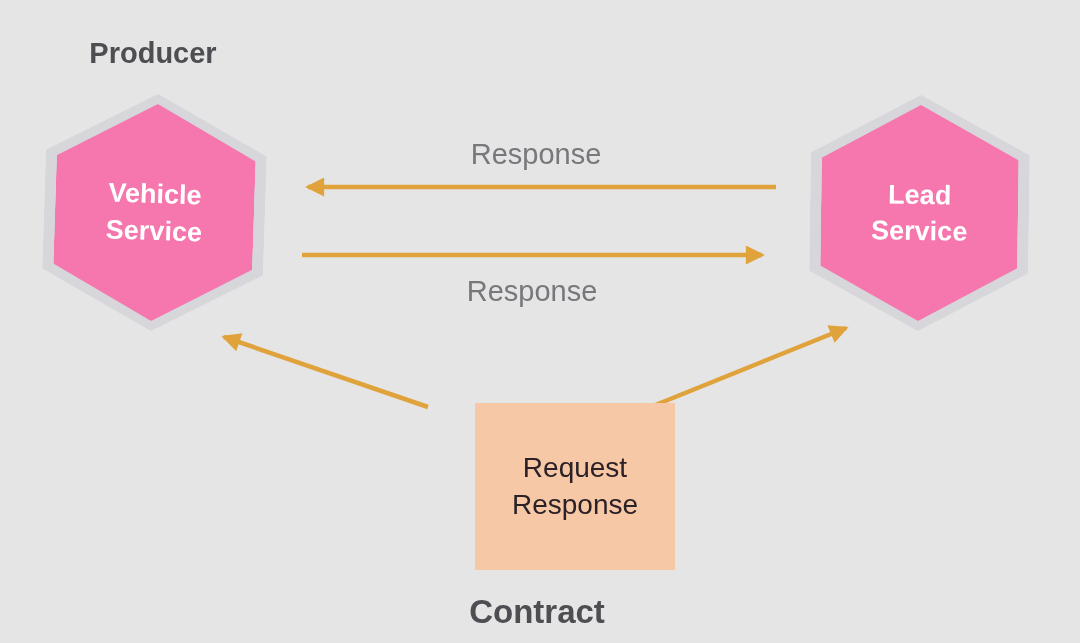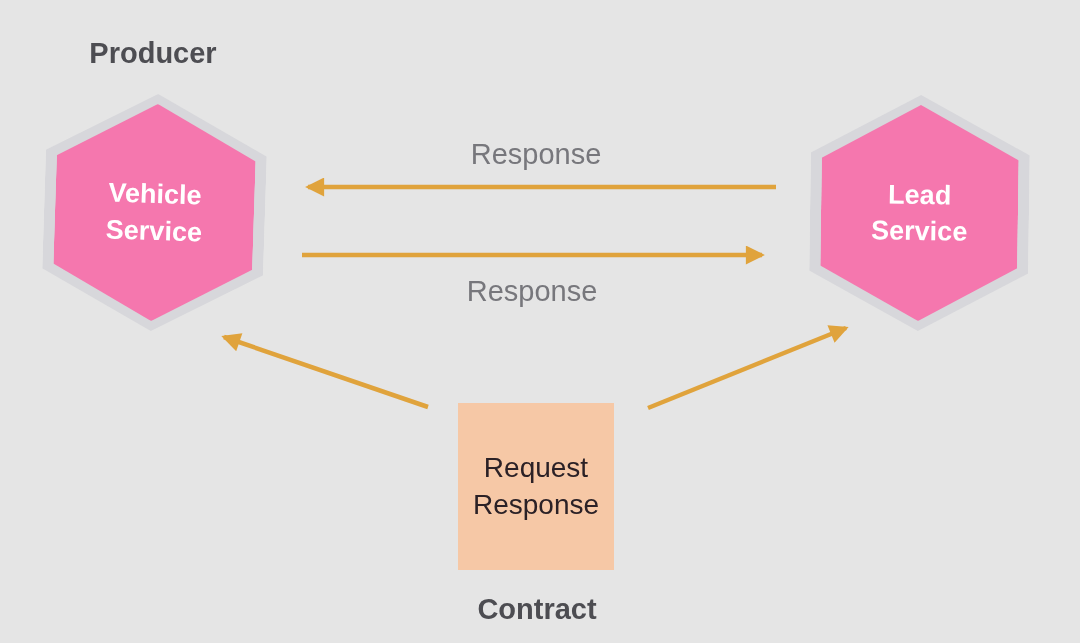--- a/index.html
+++ b/index.html
@@ -78,39 +78,39 @@
   #arrows-svg line {
     stroke: var(--arrow, #e0a33c);
     stroke-width: 4.5;
   }
   #arrows-svg marker path {
     fill: var(--arrow, #e0a33c);
   }
 
   #contract-box {
     position: absolute;
-    left: 458px; top: 403px;
-    width: 156px; height: 167px;
+    left: 475px; top: 403px;
+    width: 200px; height: 167px;
     background: var(--contract-fill, #f6c8a6);
     display: flex;
     align-items: center;
     justify-content: center;
   }
   #contract-box-label {
     width: 150px;
     text-align: center;
     font-size: 28px;
     color: var(--contract-text, #2b2126);
     line-height: 1.3;
   }
   #contract-caption {
     position: absolute;
     left: 537px; top: 593px;
     transform: translateX(-50%);
-    font-size: 29px;
+    font-size: 33px;
     font-weight: bold;
     color: var(--heading-text, #4d4d52);
     white-space: nowrap;
   }
 </style>
 </head>
 <body>
 
 <div id="canvas">
 

